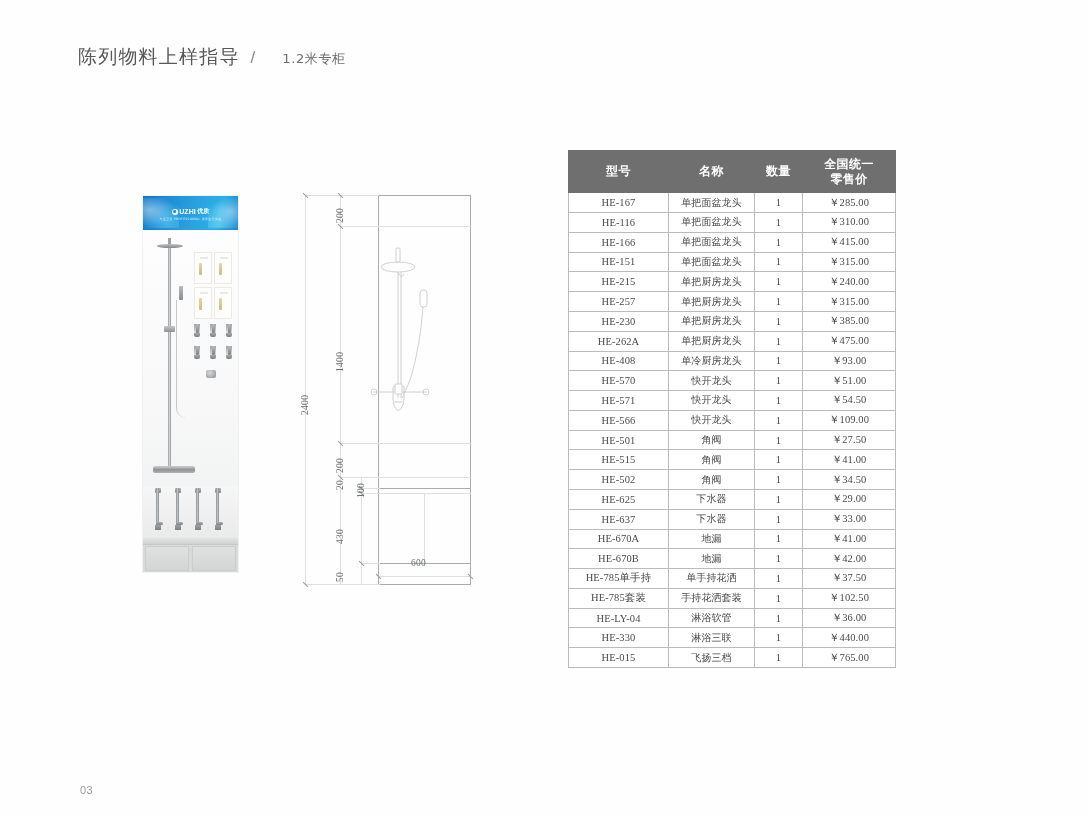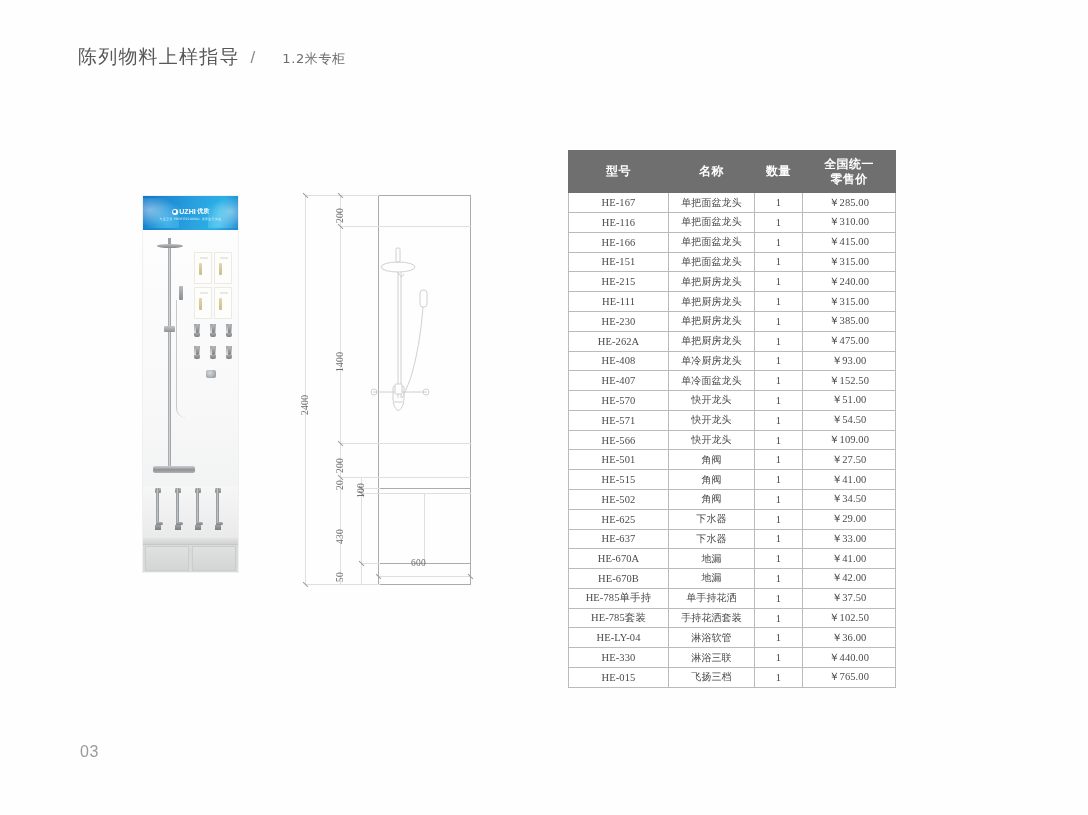--- a/index.html
+++ b/index.html
@@ -47,22 +47,22 @@
     letter-spacing: 0.6px;
     color: #6d6d6f;
     font-family: "DejaVu Sans", "Liberation Sans", sans-serif;
     margin-left: 16px;
   }
 
   
   .page-number {
     position: absolute;
     left: 80px;
-    top: 743px;
-    font-size: 16px;
+    top: 784px;
+    font-size: 11px;
     color: #9a9a9c;
     letter-spacing: 0.5px;
   }
 
   
   .photo {
     position: absolute;
     left: 143px;
     top: 196px;
     width: 95px;
@@ -624,21 +624,21 @@
           <td class="qty">1</td>
           <td class="price">￥315.00</td>
         </tr>
         <tr>
           <td class="model">HE-215</td>
           <td class="name">单把厨房龙头</td>
           <td class="qty">1</td>
           <td class="price">￥240.00</td>
         </tr>
         <tr>
-          <td class="model">HE-111</td>
+          <td class="model">HE-257</td>
           <td class="name">单把厨房龙头</td>
           <td class="qty">1</td>
           <td class="price">￥315.00</td>
         </tr>
         <tr>
           <td class="model">HE-230</td>
           <td class="name">单把厨房龙头</td>
           <td class="qty">1</td>
           <td class="price">￥385.00</td>
         </tr>
@@ -648,26 +648,20 @@
           <td class="qty">1</td>
           <td class="price">￥475.00</td>
         </tr>
         <tr>
           <td class="model">HE-408</td>
           <td class="name">单冷厨房龙头</td>
           <td class="qty">1</td>
           <td class="price">￥93.00</td>
         </tr>
         <tr>
-          <td class="model">HE-407</td>
-          <td class="name">单冷面盆龙头</td>
-          <td class="qty">1</td>
-          <td class="price">￥152.50</td>
-        </tr>
-        <tr>
           <td class="model">HE-570</td>
           <td class="name">快开龙头</td>
           <td class="qty">1</td>
           <td class="price">￥51.00</td>
         </tr>
         <tr>
           <td class="model">HE-571</td>
           <td class="name">快开龙头</td>
           <td class="qty">1</td>
           <td class="price">￥54.50</td>

